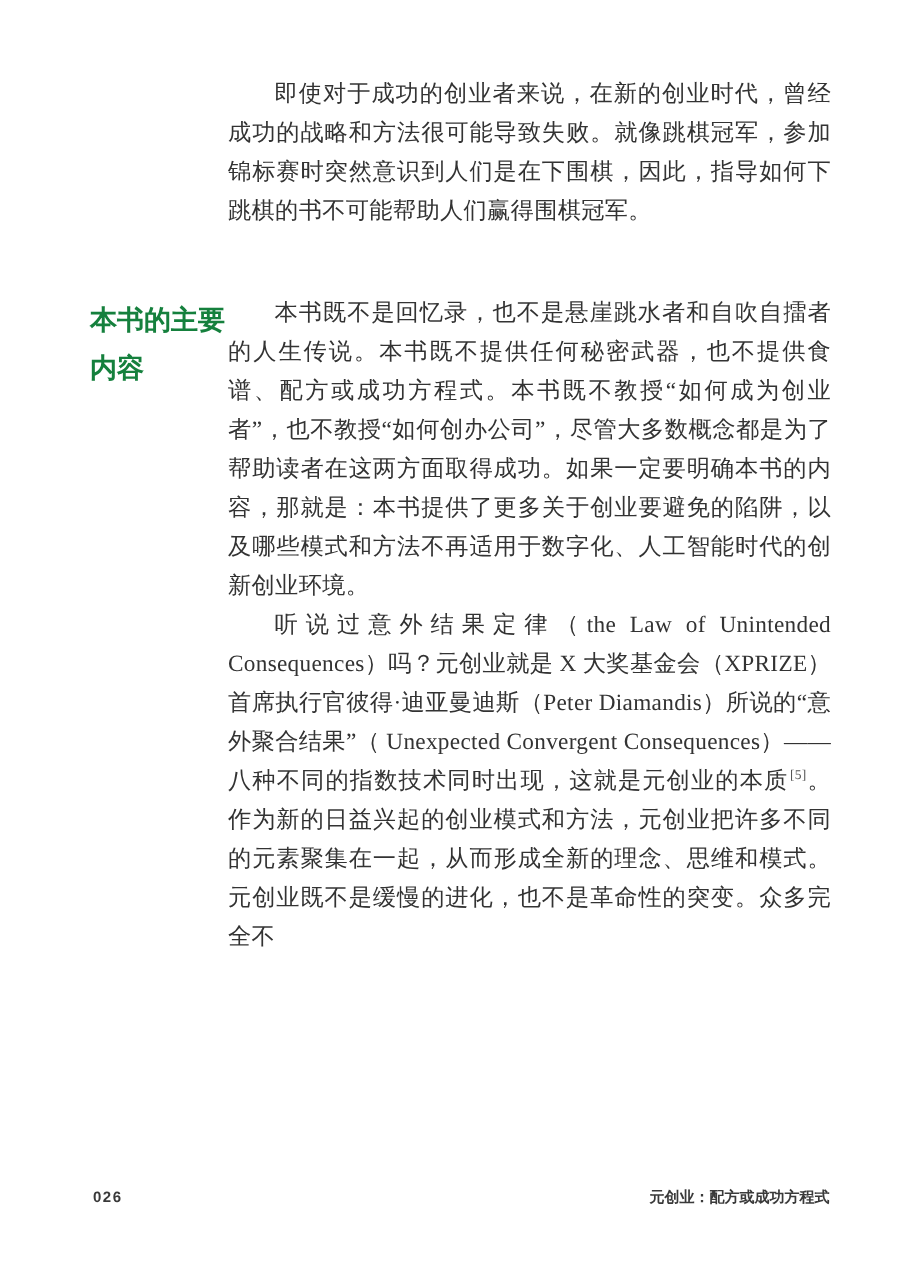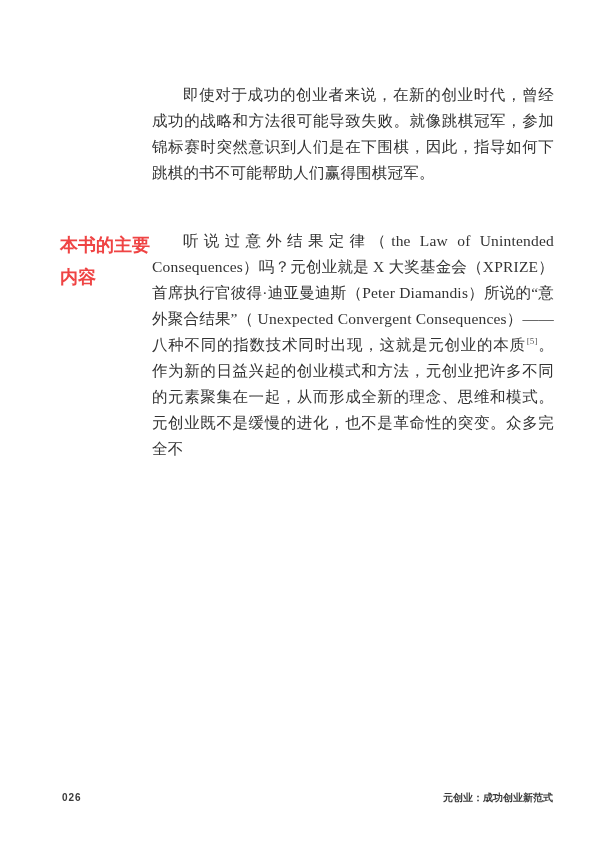--- a/index.html
+++ b/index.html
@@ -19,35 +19,35 @@
     top: 50px;
     width: 402px;
   }
   .body-text {
     font-size: 15.5px;
     line-height: 26px;
     text-align: justify;
     color: #333333;
     letter-spacing: 0.2px;
   }
-  .indent { text-indent: 2em; margin-top: 32px; }
+  .indent { text-indent: 2em; }
   .section {
     position: relative;
     margin-top: 42px;
   }
   .section-heading {
     position: absolute;
     left: -92px;
     top: 1px;
     width: 94px;
     font-family: "Liberation Sans", "DejaVu Sans", sans-serif;
     font-weight: 700;
     font-size: 18px;
     line-height: 32px;
-    color: #ef4444;
+    color: #15803d;
     text-align: left;
   }
   .footnote-ref {
     font-size: 9px;
     vertical-align: super;
     line-height: 0;
     color: #555555;
     margin-left: 1px;
     cursor: pointer;
   }
@@ -72,26 +72,27 @@
 
 <div class="page">
 
   <div class="body-col">
 
     <p class="body-text indent">即使对于成功的创业者来说，在新的创业时代，曾经成功的战略和方法很可能导致失败。就像跳棋冠军，参加锦标赛时突然意识到人们是在下围棋，因此，指导如何下跳棋的书不可能帮助人们赢得围棋冠军。</p>
 
     <div class="section">
       <div class="section-heading">本书的主要内容</div>
 
+      <p class="body-text indent">本书既不是回忆录，也不是悬崖跳水者和自吹自擂者的人生传说。本书既不提供任何秘密武器，也不提供食谱、配方或成功方程式。本书既不教授“如何成为创业者”，也不教授“如何创办公司”，尽管大多数概念都是为了帮助读者在这两方面取得成功。如果一定要明确本书的内容，那就是：本书提供了更多关于创业要避免的陷阱，以及哪些模式和方法不再适用于数字化、人工智能时代的创新创业环境。</p>
 
 
 
       <p class="body-text indent"><span>听说过意外结果定律（the Law of Unintended Consequences）吗？元创业就是 X 大奖基金会（XPRIZE）首席执行官彼得·迪亚曼迪斯（Peter Diamandis）所说的“意外聚合结果”（ Unexpected Convergent Consequences）——八种不同的指数技术同时出现，这就是元创业的本质</span><sup class="footnote-ref">[5]</sup><span>。作为新的日益兴起的创业模式和方法，元创业把许多不同的元素聚集在一起，从而形成全新的理念、思维和模式。元创业既不是缓慢的进化，也不是革命性的突变。众多完全不</span></p>
     </div>
 
   </div>
 
   <div class="footer">
     <span class="page-number">026</span>
-    <span class="running-title">元创业：成功创业新范式</span>
+    <span class="running-title">元创业：配方或成功方程式</span>
   </div>
 
 </div>
 
 </body></html>

